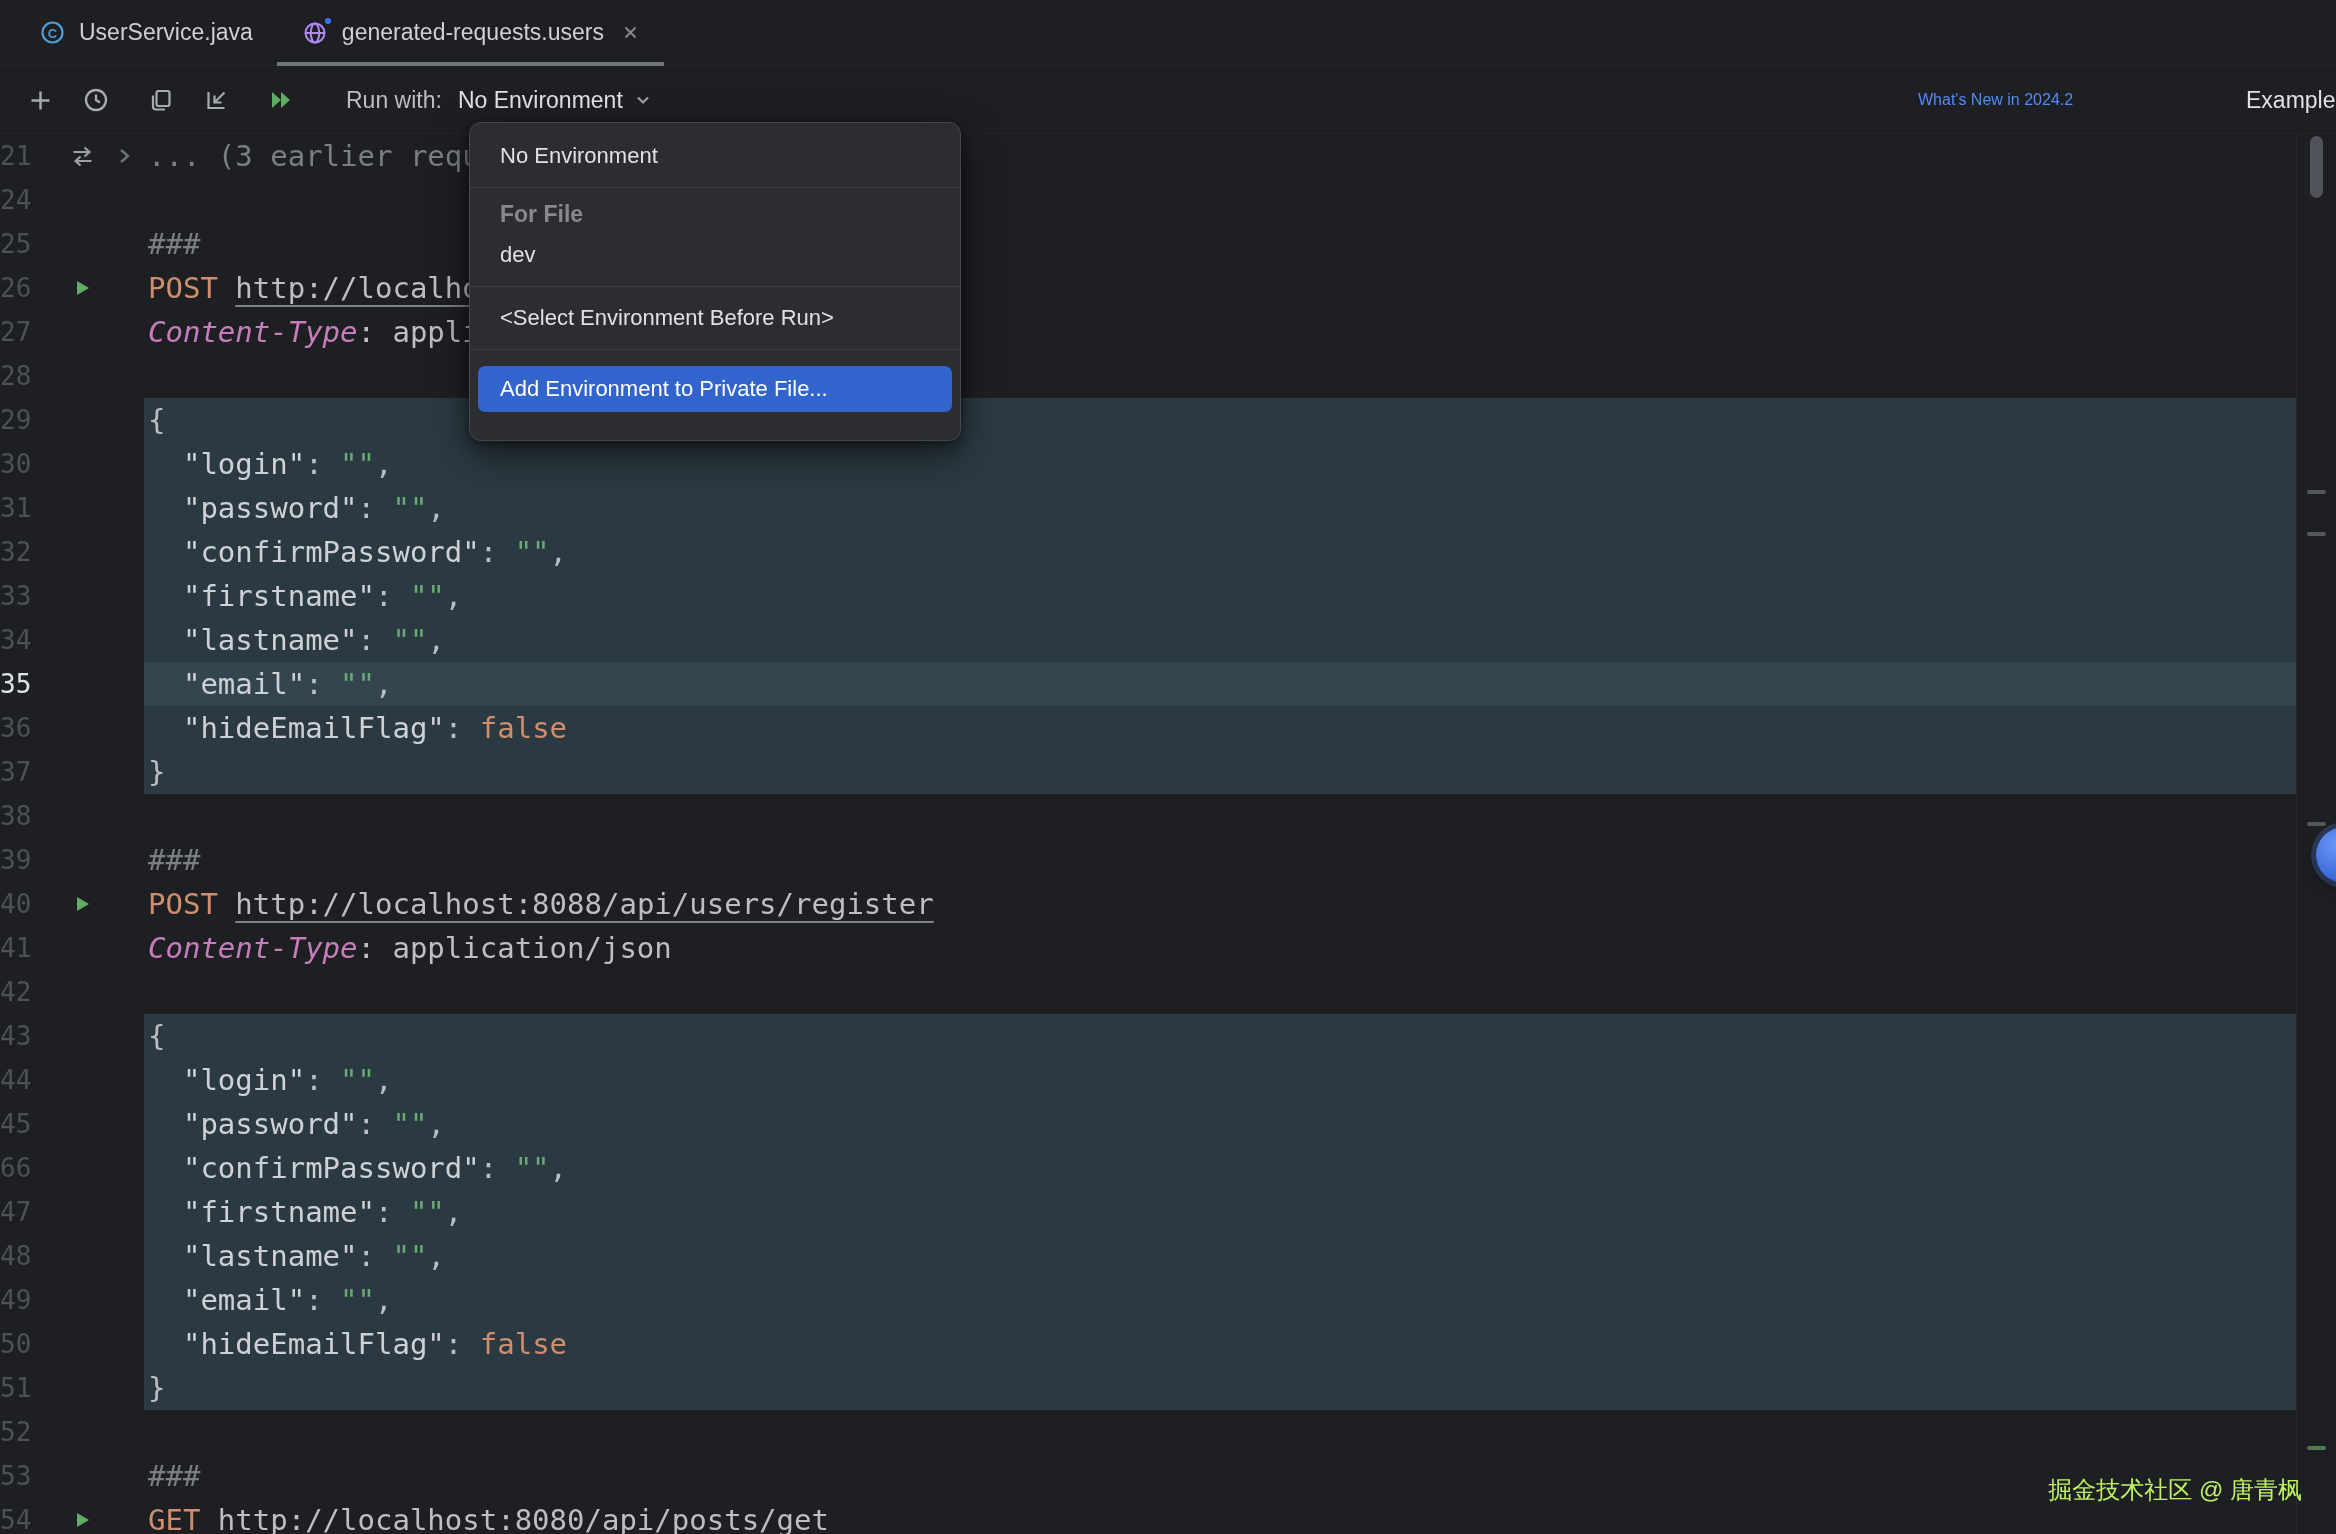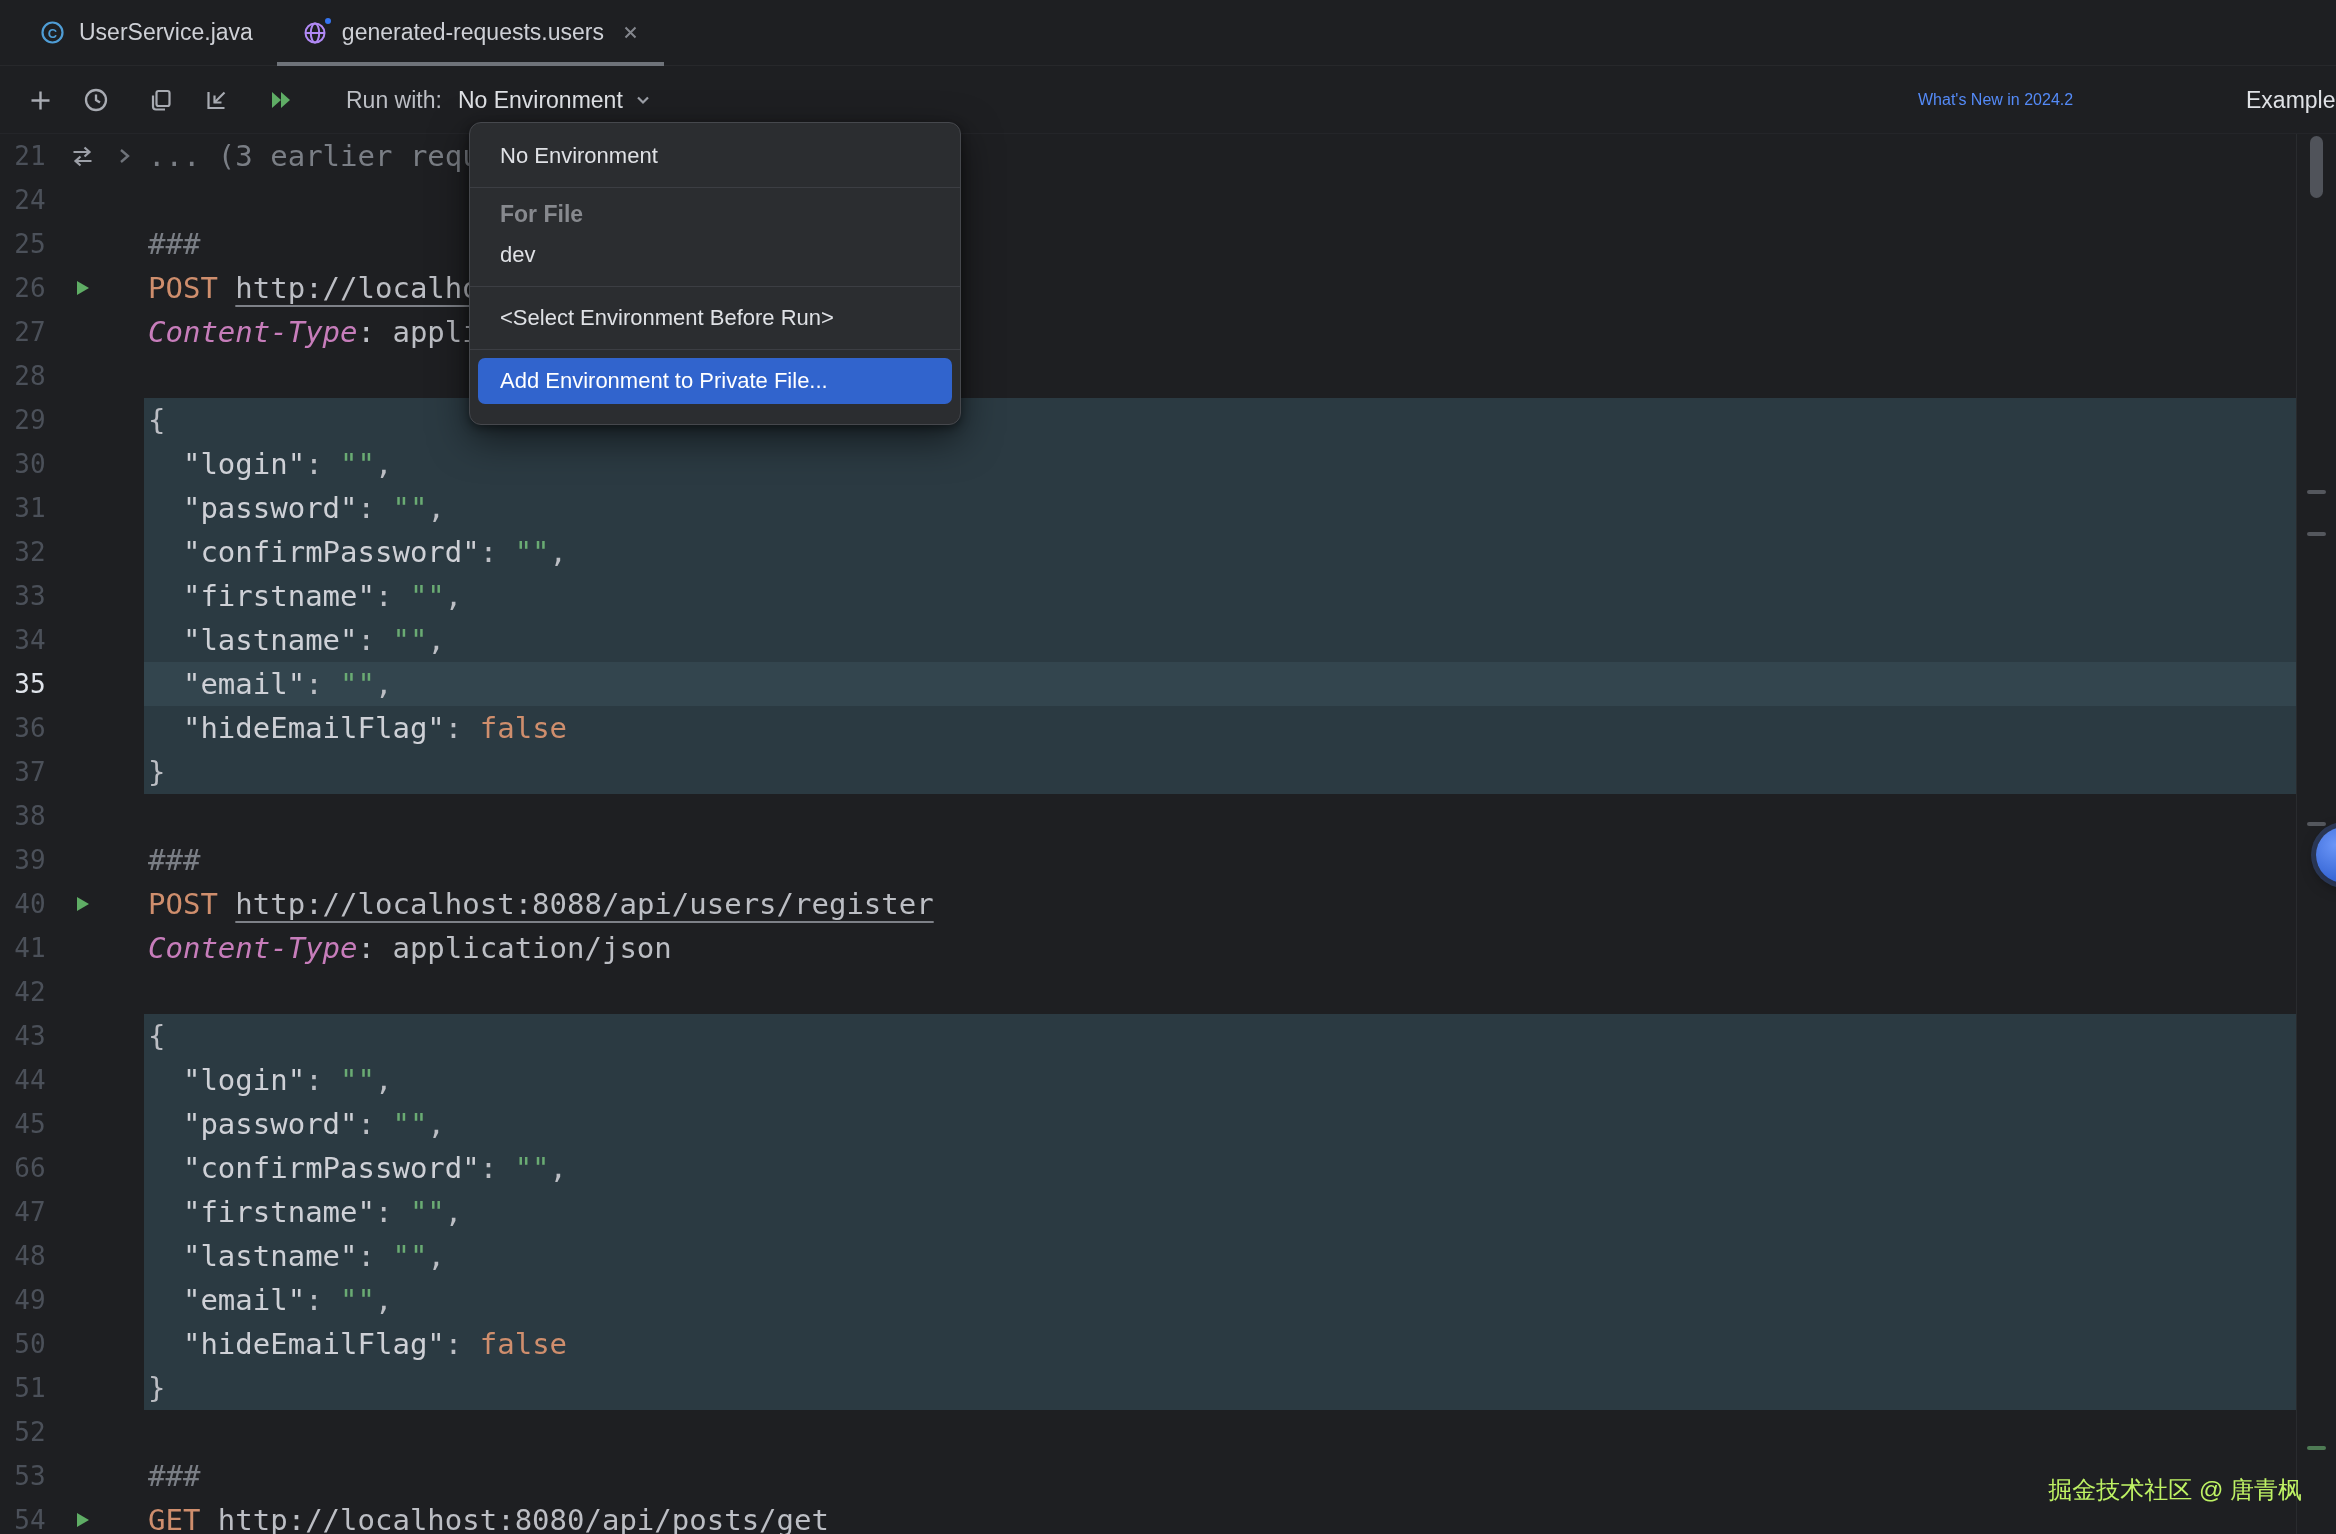--- a/index.html
+++ b/index.html
@@ -43,21 +43,21 @@
   .whatsnew { position:absolute; left:1918px; top:50%; transform:translateY(-50%); color:#548af7; font-size:16px; cursor:pointer; white-space:nowrap; }
   .examples { position:absolute; left:2246px; top:50%; transform:translateY(-50%); color:#dfe1e5; font-size:23px; cursor:pointer; white-space:nowrap; }
 
   
   .editor { position:absolute; top:134px; left:0; right:40px; bottom:0; overflow:hidden; }
   .line {
     display:flex; height:44px; align-items:center;
     font-family:"DejaVu Sans Mono", monospace; font-size:29px; white-space:pre;
   }
   .lnum {
-    width:60px; text-align:center; color:#4b5059; font-size:26px; flex:none;
+    width:60px; text-align:left; color:#4b5059; font-size:26px; flex:none;
     font-family:"DejaVu Sans Mono", monospace;
   }
   .gicon { width:44px; flex:none; display:flex; align-items:center; justify-content:center; }
   .gfold { width:40px; flex:none; display:flex; align-items:center; justify-content:center; }
   .code { flex:1; padding-left:4px; height:100%; display:flex; align-items:center; white-space:pre; }
   .line.block .code { background:#2b3a42; }
   .line.cur .code { background:#33454e; }
   .line.cur .lnum { color:#dfe3ea; }
 
   .tk-plain { color:#bcbec4; }
@@ -86,21 +86,21 @@
 
   
   .popup {
     position:absolute; left:469px; top:122px; width:492px;
     background:#2b2d30; border:1px solid #46484d; border-radius:12px;
     box-shadow:0 14px 38px rgba(0,0,0,.55), 0 3px 10px rgba(0,0,0,.4);
     padding:10px 0 12px; z-index:10; font-size:22px; color:#dfe1e5;
   }
   .popup .item { height:46px; display:flex; align-items:center; padding:0 30px; cursor:pointer; white-space:nowrap; }
   .popup .item.selected {
-    background:#3164cd; color:#ffffff; margin:8px 8px; padding:0 22px; border-radius:7px;
+    background:#3164cd; color:#ffffff; margin:16px 8px; padding:0 22px; border-radius:7px;
   }
   .popup .sep { height:1px; background:#3c3e43; margin:8px 0; }
   .popup .header { height:36px; display:flex; align-items:center; padding:0 30px; color:#87898e; font-size:23px; font-weight:bold; }
 </style>
 </head>
 <body>
 
 <div id="app">
 
   <div class="tabbar">

